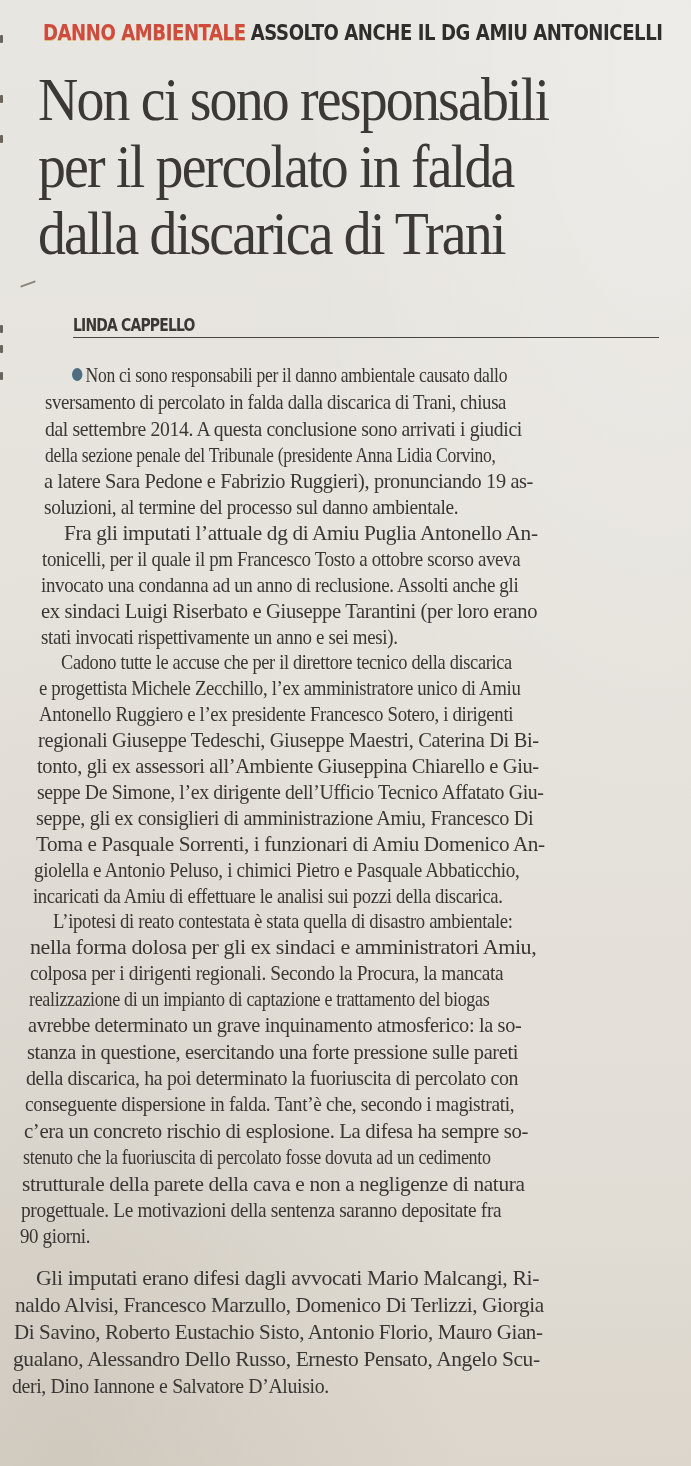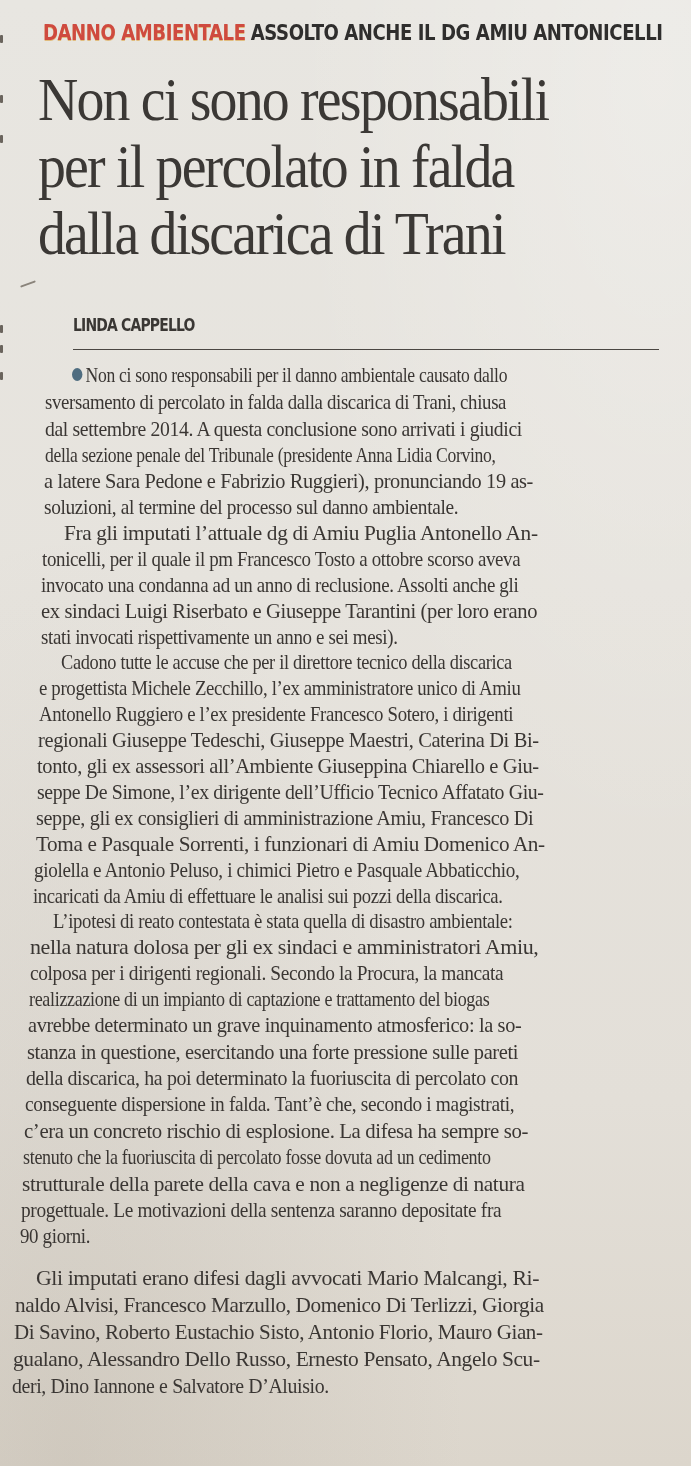--- a/index.html
+++ b/index.html
@@ -63,21 +63,21 @@
     .headline span {
       display: block;
       white-space: nowrap;
     }
     .byline {
       position: absolute;
       left: 73px;
       top: 315px;
       width: 586px;
       border-bottom: 1.5px solid #4a4642;
-      padding-bottom: 14px;
+      padding-bottom: 2px;
     }
     .byline-name {
       font-family: "DejaVu Sans", "Liberation Sans", sans-serif;
       font-weight: bold;
       font-size: 17px;
       letter-spacing: -1px;
       color: #3a3734;
       display: inline-block;
       transform: scaleX(0.82);
       transform-origin: left center;
@@ -189,21 +189,21 @@
     <div class="line" style="left:37px;top:752px;transform:scaleX(0.93)">tonto, gli ex assessori all’Ambiente Giuseppina Chiarello e Giu-</div>
     <div class="line" style="left:37px;top:778px;transform:scaleX(0.90)">seppe De Simone, l’ex dirigente dell’Ufficio Tecnico Affatato Giu-</div>
     <div class="line" style="left:36px;top:804px;transform:scaleX(0.92)">seppe, gli ex consiglieri di amministrazione Amiu, Francesco Di</div>
     <div class="line" style="left:36px;top:830px;transform:scaleX(0.965)">Toma e Pasquale Sorrenti, i funzionari di Amiu Domenico An-</div>
     <div class="line" style="left:34px;top:856px;transform:scaleX(0.87)">giolella e Antonio Peluso, i chimici Pietro e Pasquale Abbaticchio,</div>
     <div class="line" style="left:33px;top:882px;transform:scaleX(0.85)">incaricati da Amiu di effettuare le analisi sui pozzi della discarica.</div>
   </div>
 
   <div>
     <div class="line" style="left:53px;top:907px;transform:scaleX(0.85)">L’ipotesi di reato contestata è stata quella di disastro ambientale:</div>
-    <div class="line" style="left:30px;top:933px;transform:scaleX(1.0)">nella natura dolosa per gli ex sindaci e amministratori Amiu,</div>
+    <div class="line" style="left:30px;top:933px;transform:scaleX(1.0)">nella forma dolosa per gli ex sindaci e amministratori Amiu,</div>
     <div class="line" style="left:30px;top:959px;transform:scaleX(0.88)">colposa per i dirigenti regionali. Secondo la Procura, la mancata</div>
     <div class="line" style="left:29px;top:985px;transform:scaleX(0.82)">realizzazione di un impianto di captazione e trattamento del biogas</div>
     <div class="line" style="left:28px;top:1011px;transform:scaleX(0.925)">avrebbe determinato un grave inquinamento atmosferico: la so-</div>
     <div class="line" style="left:27px;top:1038px;transform:scaleX(0.93)">stanza in questione, esercitando una forte pressione sulle pareti</div>
     <div class="line" style="left:26px;top:1064px;transform:scaleX(0.905)">della discarica, ha poi determinato la fuoriuscita di percolato con</div>
     <div class="line" style="left:25px;top:1090px;transform:scaleX(0.88)">conseguente dispersione in falda. Tant’è che, secondo i magistrati,</div>
     <div class="line" style="left:24px;top:1117px;transform:scaleX(0.945)">c’era un concreto rischio di esplosione. La difesa ha sempre so-</div>
     <div class="line" style="left:23px;top:1143px;transform:scaleX(0.82)">stenuto che la fuoriuscita di percolato fosse dovuta ad un cedimento</div>
     <div class="line" style="left:22px;top:1170px;transform:scaleX(0.97)">strutturale della parete della cava e non a negligenze di natura</div>
     <div class="line" style="left:21px;top:1196px;transform:scaleX(0.88)">progettuale. Le motivazioni della sentenza saranno depositate fra</div>

